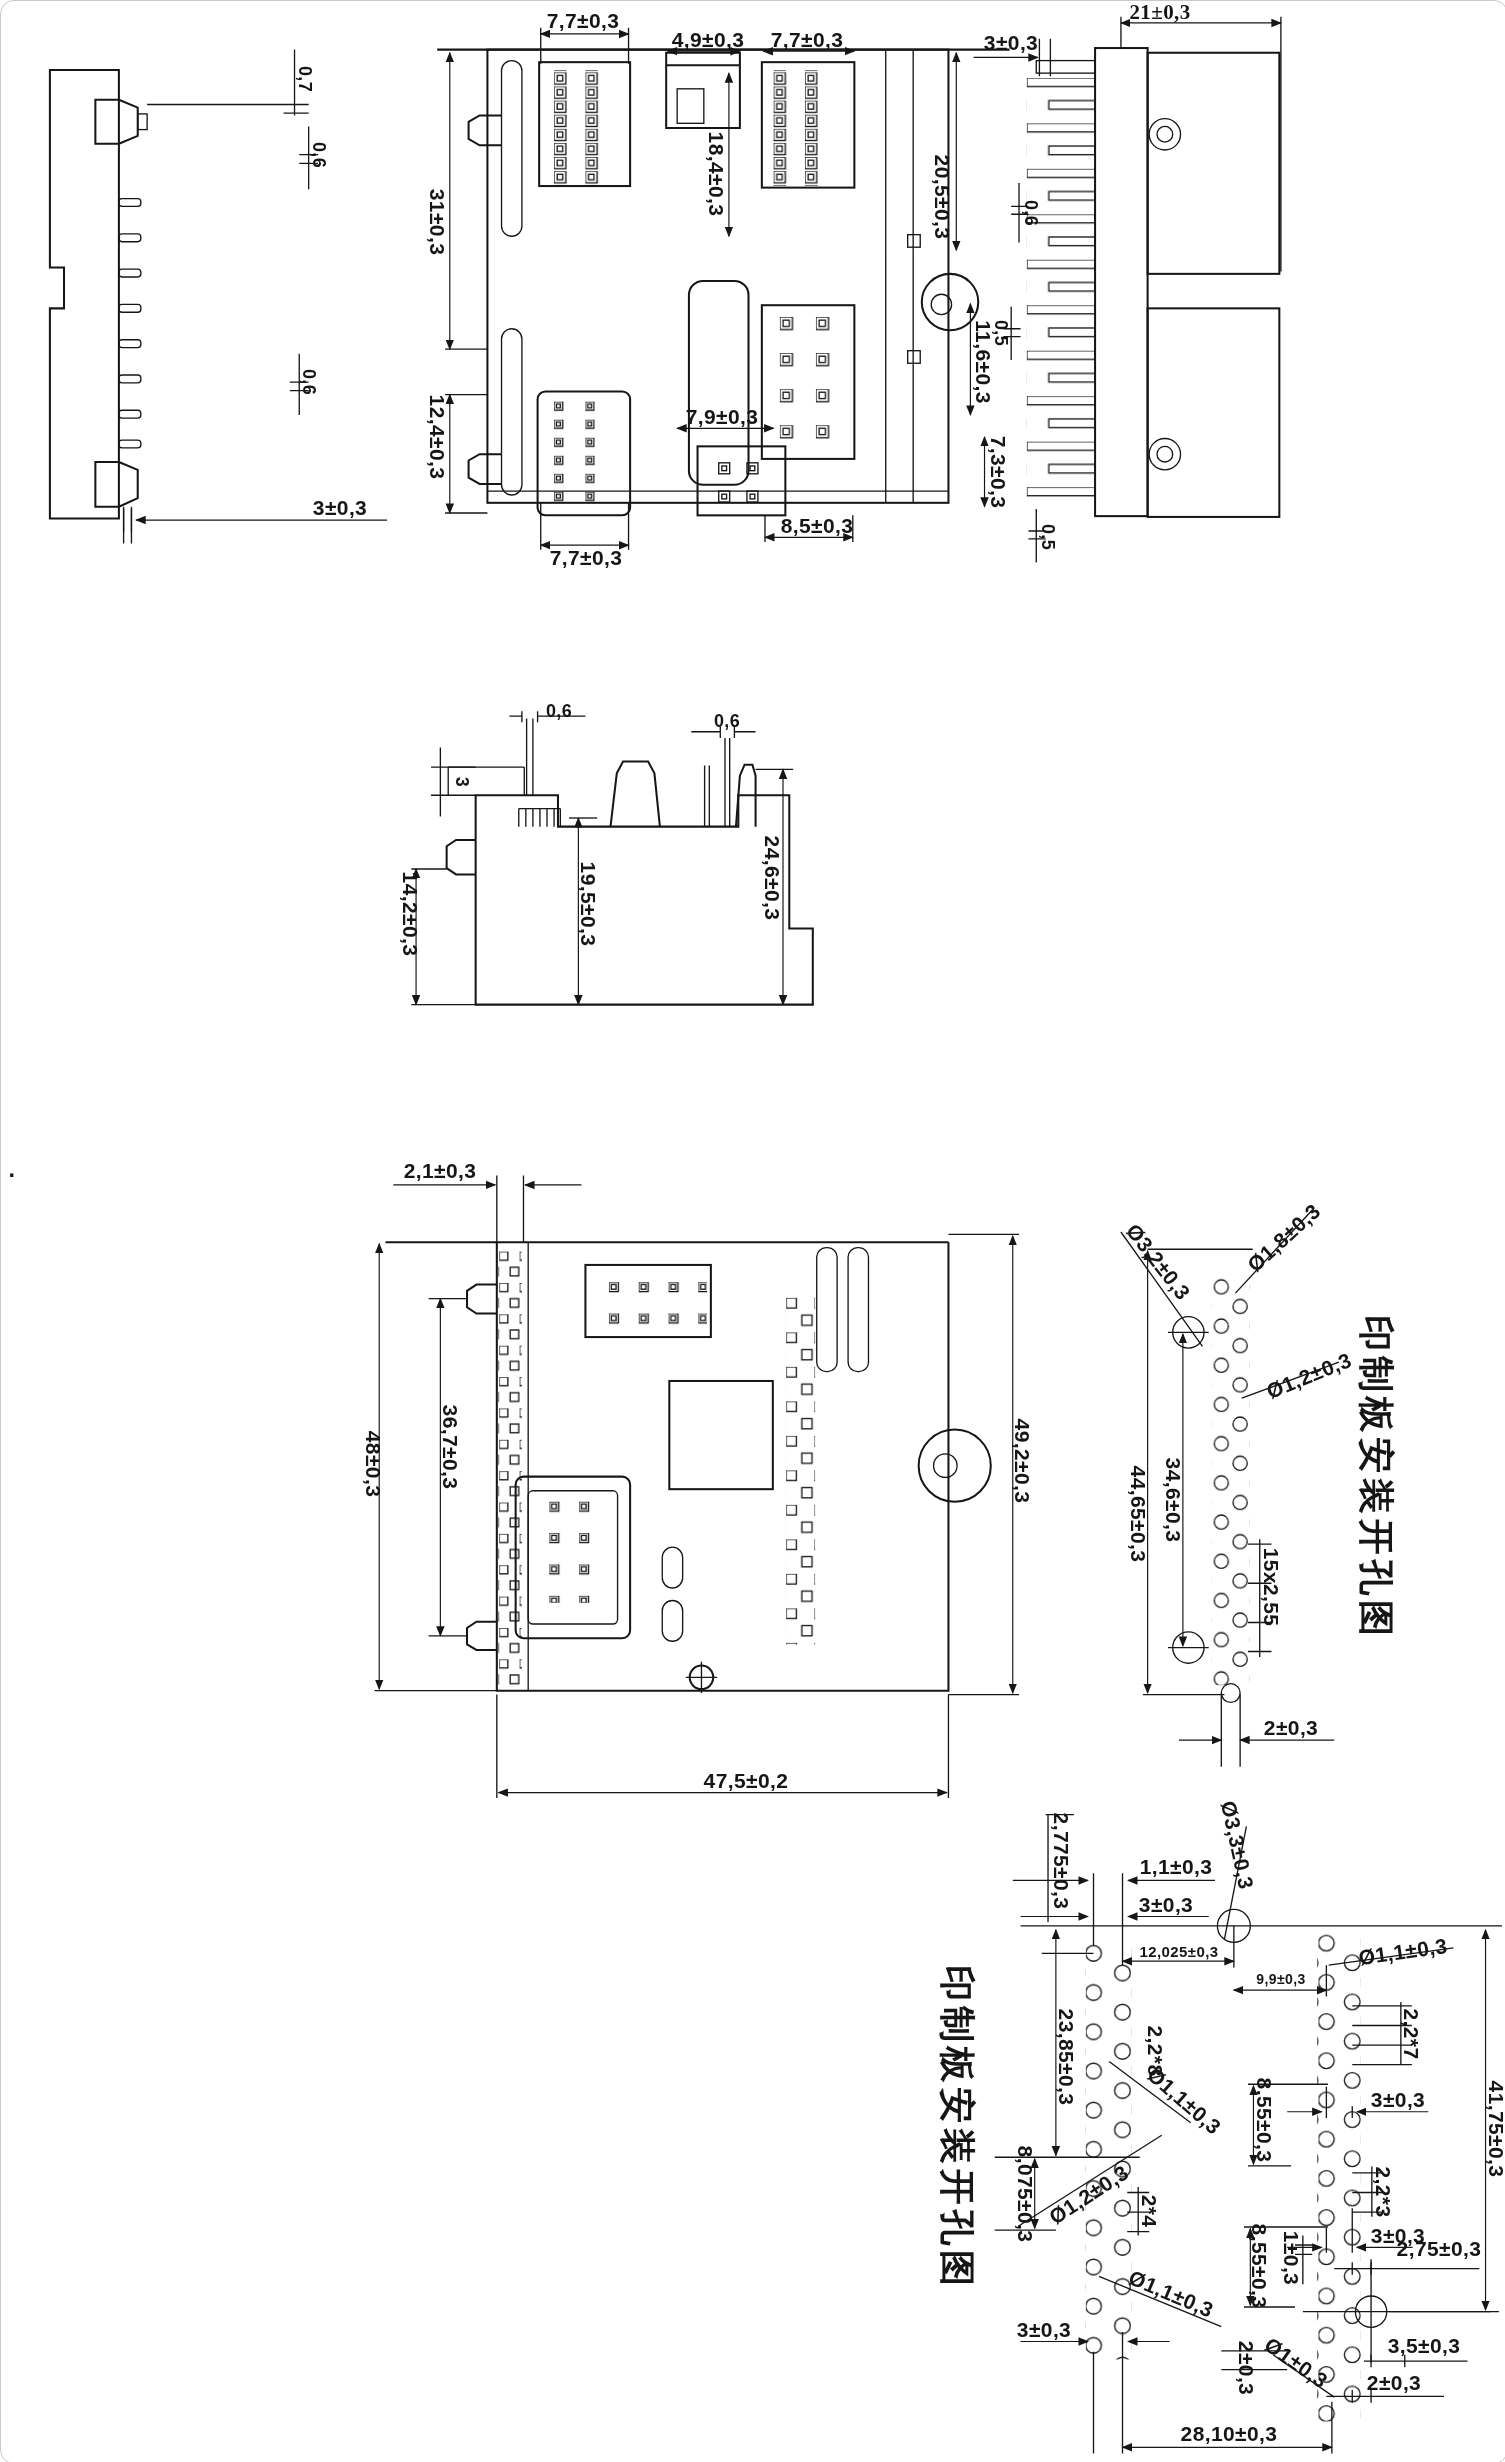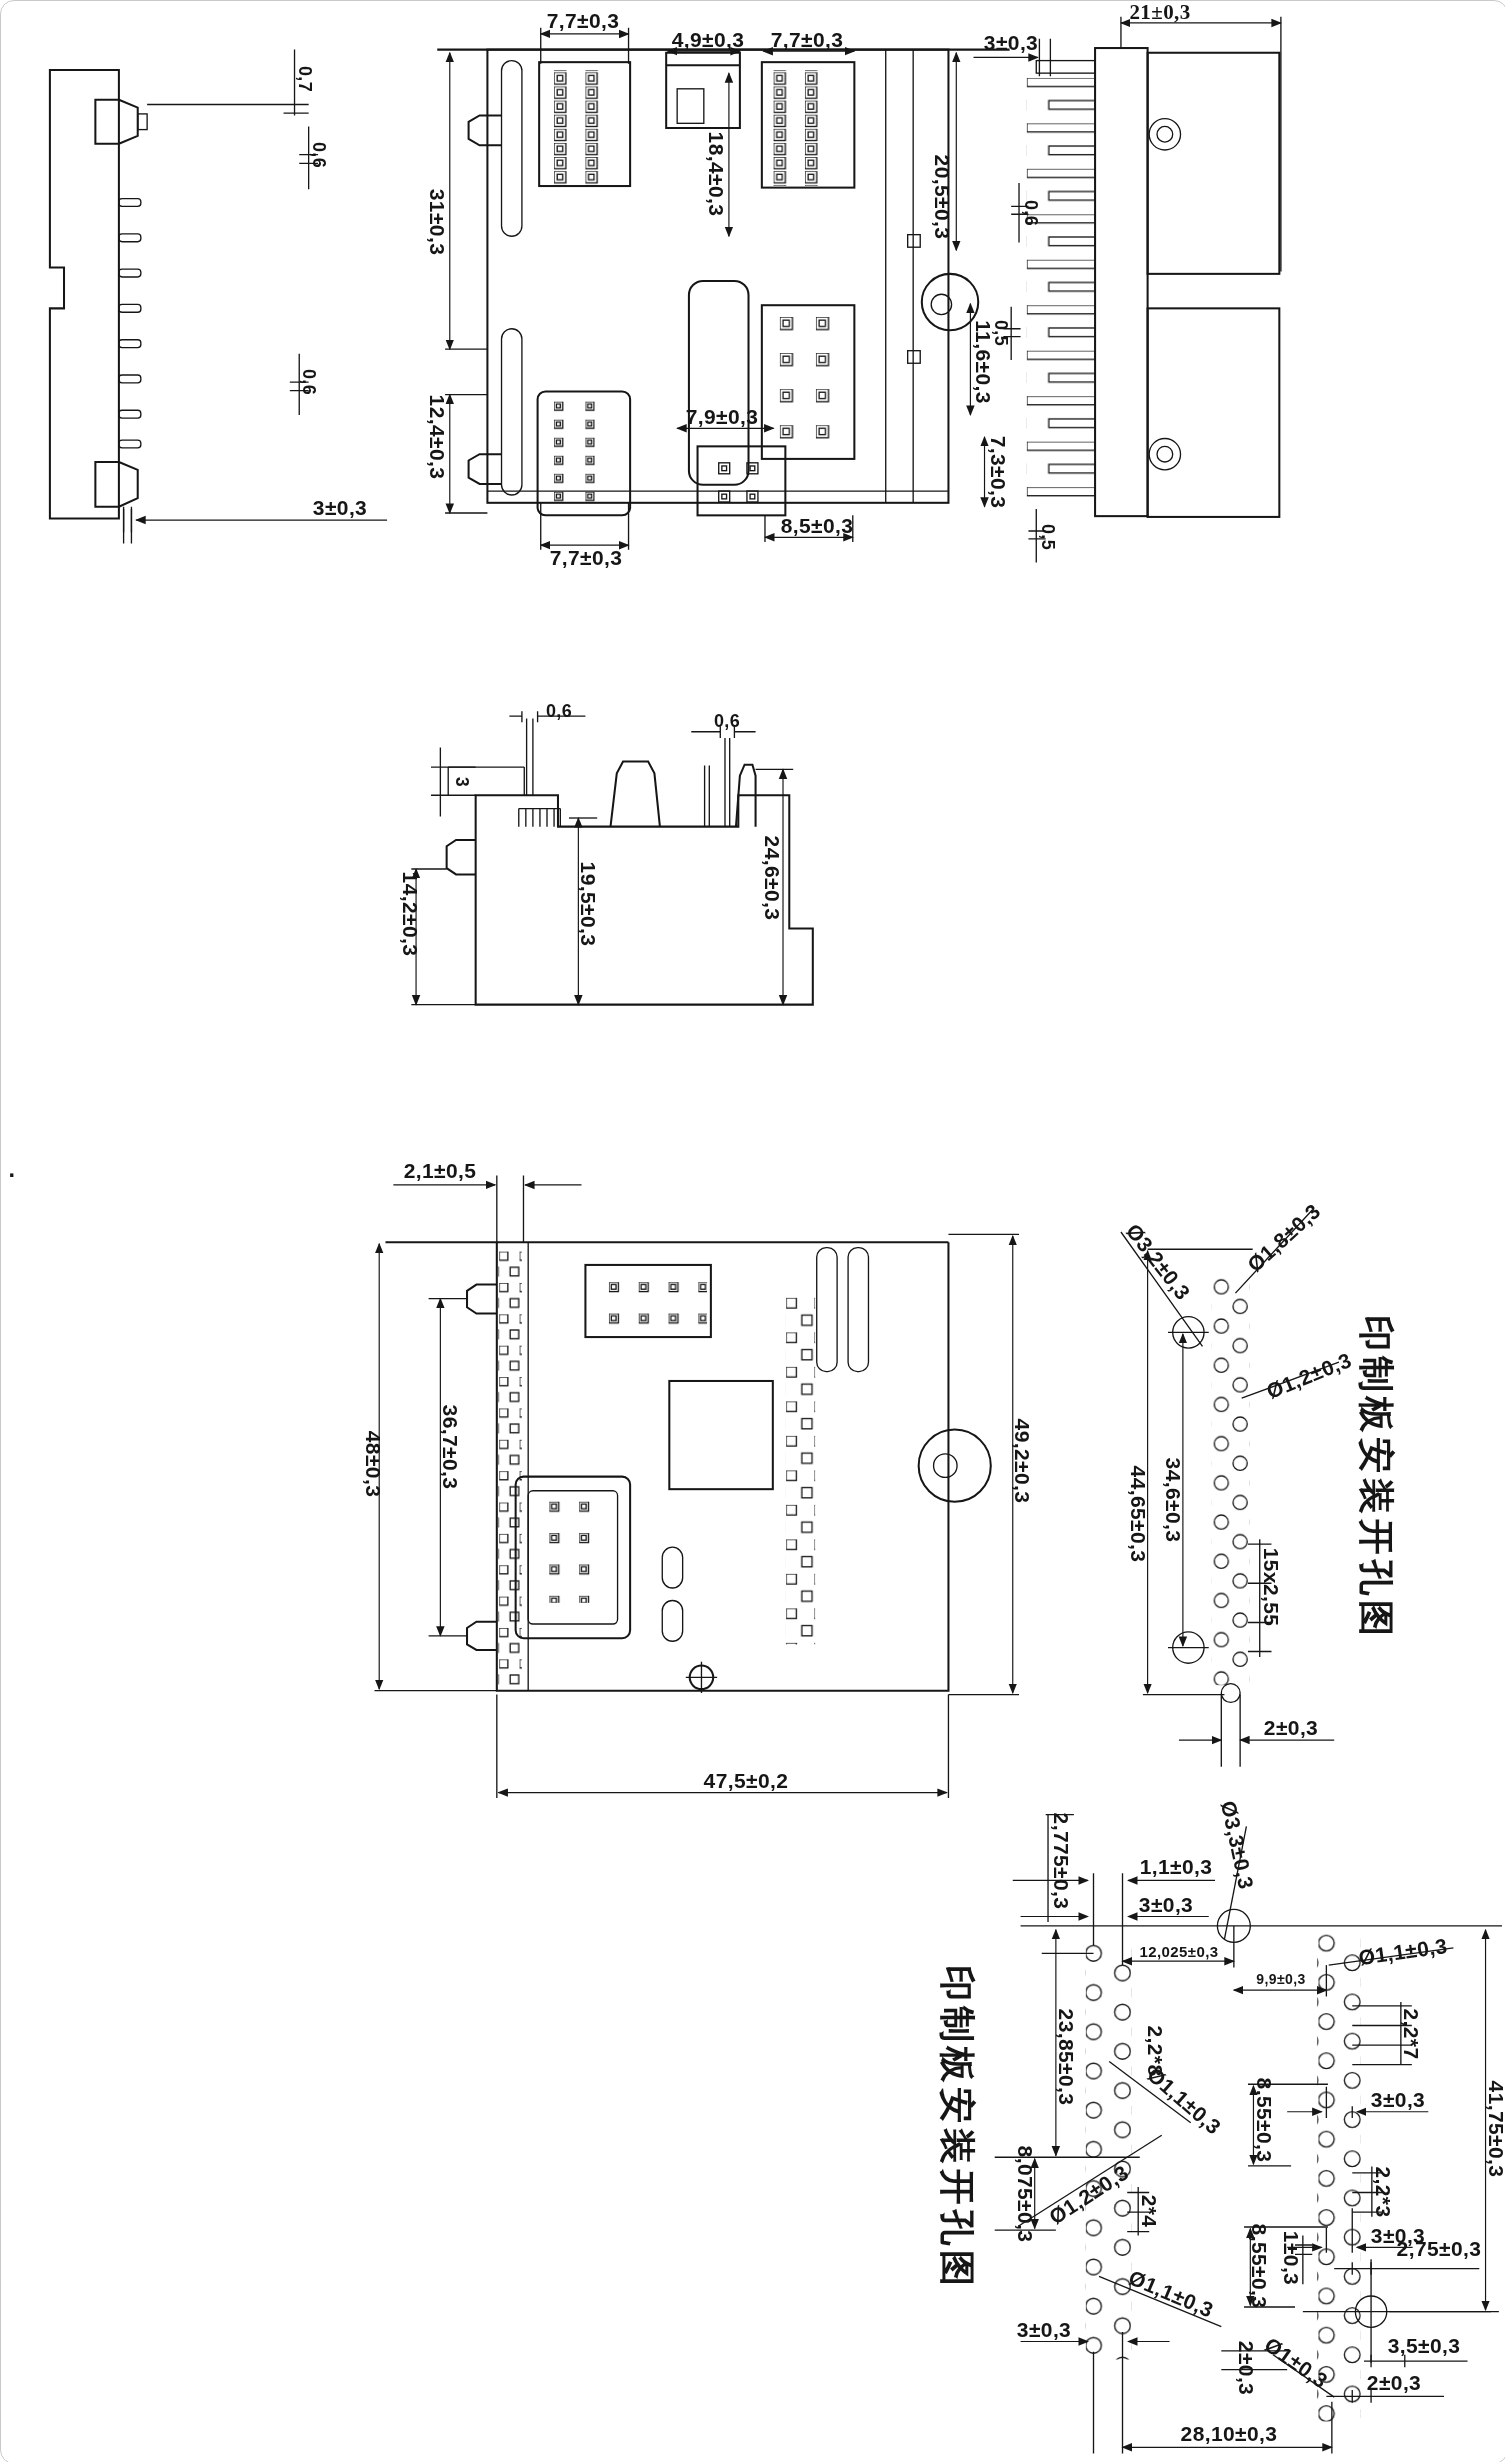--- a/index.html
+++ b/index.html
@@ -319,21 +319,21 @@
       <div class="dim" style="left: 1159px; top: 11px; font-size: 21px; transform: translate(-50%, -50%) rotate(0deg); font-family: Liberation Serif, serif;">21±0,3</div>
       <div class="dim" style="left: 1029px; top: 212px; font-size: 18px; transform: translate(-50%, -50%) rotate(90deg);">0,6</div>
       <div class="dim" style="left: 999px; top: 332px; font-size: 18px; transform: translate(-50%, -50%) rotate(90deg);">0,5</div>
       <div class="dim" style="left: 1046px; top: 536px; font-size: 18px; transform: translate(-50%, -50%) rotate(90deg);">0,5</div>
       <div class="dim" style="left: 558px; top: 710px; font-size: 18px; transform: translate(-50%, -50%) rotate(0deg);">0,6</div>
       <div class="dim" style="left: 726px; top: 720px; font-size: 18px; transform: translate(-50%, -50%) rotate(0deg);">0,6</div>
       <div class="dim" style="left: 460px; top: 781px; font-size: 18px; transform: translate(-50%, -50%) rotate(90deg);">3</div>
       <div class="dim" style="left: 409px; top: 913px; font-size: 21px; transform: translate(-50%, -50%) rotate(90deg);">14,2±0,3</div>
       <div class="dim" style="left: 587px; top: 903px; font-size: 21px; transform: translate(-50%, -50%) rotate(90deg);">19,5±0,3</div>
       <div class="dim" style="left: 771px; top: 877px; font-size: 21px; transform: translate(-50%, -50%) rotate(90deg);">24,6±0,3</div>
-      <div class="dim" style="left: 439px; top: 1170px; font-size: 21px; transform: translate(-50%, -50%) rotate(0deg);">2,1±0,5</div>
+      <div class="dim" style="left: 439px; top: 1170px; font-size: 21px; transform: translate(-50%, -50%) rotate(0deg);">2,1±0,3</div>
       <div class="dim" style="left: 372px; top: 1463px; font-size: 21px; transform: translate(-50%, -50%) rotate(90deg);">48±0,3</div>
       <div class="dim" style="left: 449px; top: 1446px; font-size: 21px; transform: translate(-50%, -50%) rotate(90deg);">36,7±0,3</div>
       <div class="dim" style="left: 1021px; top: 1460px; font-size: 21px; transform: translate(-50%, -50%) rotate(90deg);">49,2±0,3</div>
       <div class="dim" style="left: 745px; top: 1780px; font-size: 21px; transform: translate(-50%, -50%) rotate(0deg);">47,5±0,2</div>
       <div class="dim" style="left: 1157px; top: 1261px; font-size: 21px; transform: translate(-50%, -50%) rotate(52deg);">Ø3,2±0,3</div>
       <div class="dim" style="left: 1283px; top: 1237px; font-size: 21px; transform: translate(-50%, -50%) rotate(-42deg);">Ø1,8±0,3</div>
       <div class="dim" style="left: 1308px; top: 1375px; font-size: 21px; transform: translate(-50%, -50%) rotate(-22deg);">Ø1,2±0,3</div>
       <div class="dim" style="left: 1172px; top: 1499px; font-size: 21px; transform: translate(-50%, -50%) rotate(90deg);">34,6±0,3</div>
       <div class="dim" style="left: 1137px; top: 1513px; font-size: 21px; transform: translate(-50%, -50%) rotate(90deg);">44,65±0,3</div>
       <div class="dim" style="left: 1270px; top: 1586px; font-size: 21px; transform: translate(-50%, -50%) rotate(90deg);">15x2,55</div>

